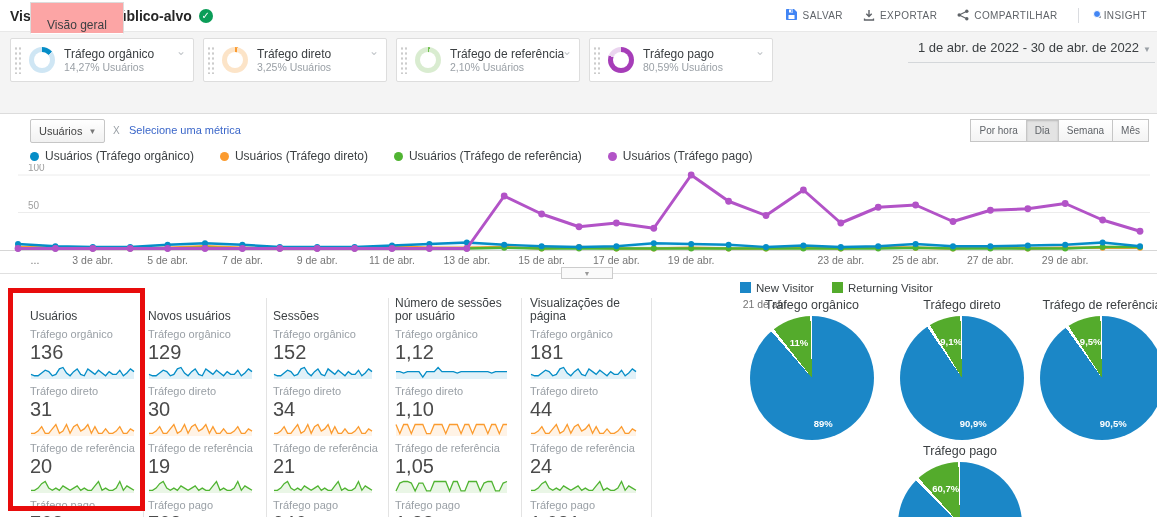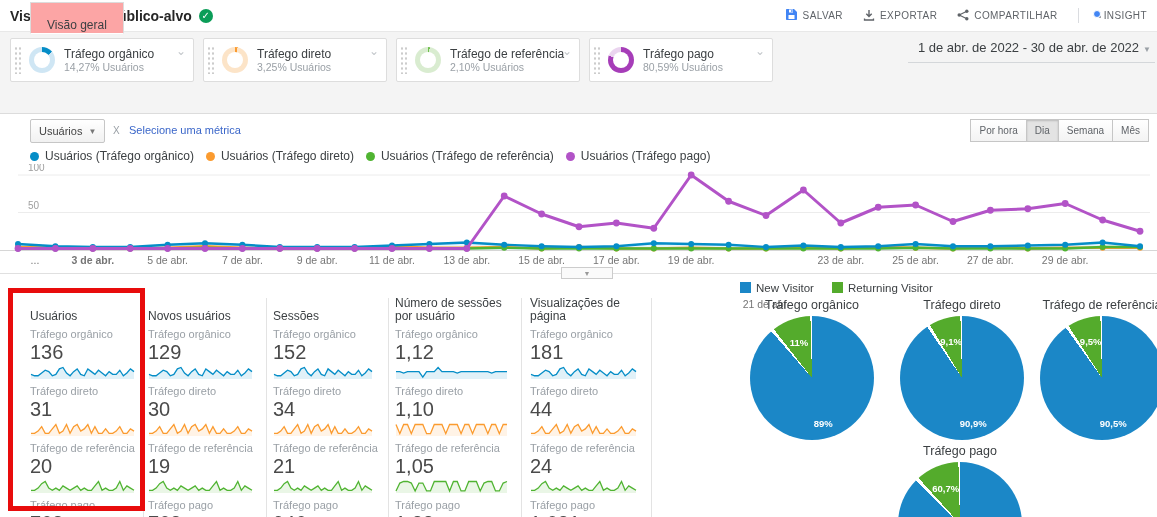--- a/index.html
+++ b/index.html
@@ -49,21 +49,21 @@
                 gap:6px; padding:0 8px; border:1px solid #c6c6c6; border-radius:2px;
                 background:linear-gradient(#fff,#f1f1f1); font-size:11px; color:#444; cursor:pointer; }
   .metric-sel .caret { font-size:8px; color:#777; }
   .vs-x { position:absolute; left:113px; top:125px; font-size:10px; color:#9aa0a6; }
   .add-metric { position:absolute; left:129px; top:124px; font-size:11px; color:#3a66c9; cursor:pointer; }
   .granularity { position:absolute; right:8px; top:119px; display:flex; }
   .gbtn { font-size:10px; color:#5f6368; padding:5px 8px; border:1px solid #c6c6c6; margin-left:-1px;
           background:linear-gradient(#fff,#f3f3f3); cursor:pointer; }
   .gbtn.active { background:#e3e3e3; box-shadow:inset 0 1px 2px rgba(0,0,0,.18); }
   
-  .legend { position:absolute; left:30px; top:149px; display:flex; gap:12px; }
+  .legend { position:absolute; left:30px; top:149px; display:flex; gap:26px; }
   .legend-item { display:flex; align-items:center; gap:6px; font-size:12px; color:#3c4043; }
   .legend-dot { width:9px; height:9px; border-radius:50%; }
   #mainchart { position:absolute; left:0; top:164px; }
   .xticks { position:absolute; left:0; top:254px; width:1157px; height:14px; }
   .xtick { position:absolute; transform:translateX(-50%); font-size:10.5px; color:#757575; white-space:nowrap; }
   .scrolltrack { position:absolute; left:0; right:0; top:273px; border-top:1px solid #e0e0e0; }
   .scrollhandle { position:absolute; left:561px; top:267px; width:52px; height:12px; background:#fafafa;
                   border:1px solid #ccc; text-align:center; font-size:7px; color:#999; line-height:11px; cursor:pointer; }
   
   .vsep { position:absolute; top:298px; bottom:0; width:1px; background:#e3e3e3; }
@@ -331,21 +331,21 @@
     <circle cx="915.5999999999999" cy="41" r="3.4" fill="#b253c7"></circle>
     <circle cx="953" cy="57.5" r="3.4" fill="#b253c7"></circle>
     <circle cx="990.4" cy="46.25" r="3.4" fill="#b253c7"></circle>
     <circle cx="1027.8" cy="44.75" r="3.4" fill="#b253c7"></circle>
     <circle cx="1065.2" cy="39.5" r="3.4" fill="#b253c7"></circle>
     <circle cx="1102.6" cy="56" r="3.4" fill="#b253c7"></circle>
     <circle cx="1140" cy="67.25" r="3.4" fill="#b253c7"></circle>
   </svg>
 <div class="xticks">
     <div class="xtick" style="left: 35px;">...</div>
-    <div class="xtick" style="left: 92.8px; font-weight: bold;">3 de abr.</div>
+    <div class="xtick" style="left: 92.8px;">3 de abr.</div>
     <div class="xtick" style="left: 167.6px;">5 de abr.</div>
     <div class="xtick" style="left: 242.4px;">7 de abr.</div>
     <div class="xtick" style="left: 317.2px;">9 de abr.</div>
     <div class="xtick" style="left: 392px;">11 de abr.</div>
     <div class="xtick" style="left: 466.8px;">13 de abr.</div>
     <div class="xtick" style="left: 541.6px;">15 de abr.</div>
     <div class="xtick" style="left: 616.4px;">17 de abr.</div>
     <div class="xtick" style="left: 691.2px;">19 de abr.</div>
     <div class="xtick" style="left: 766px; margin-top: 44px;">21 de abr.</div>
     <div class="xtick" style="left: 840.8px;">23 de abr.</div>

